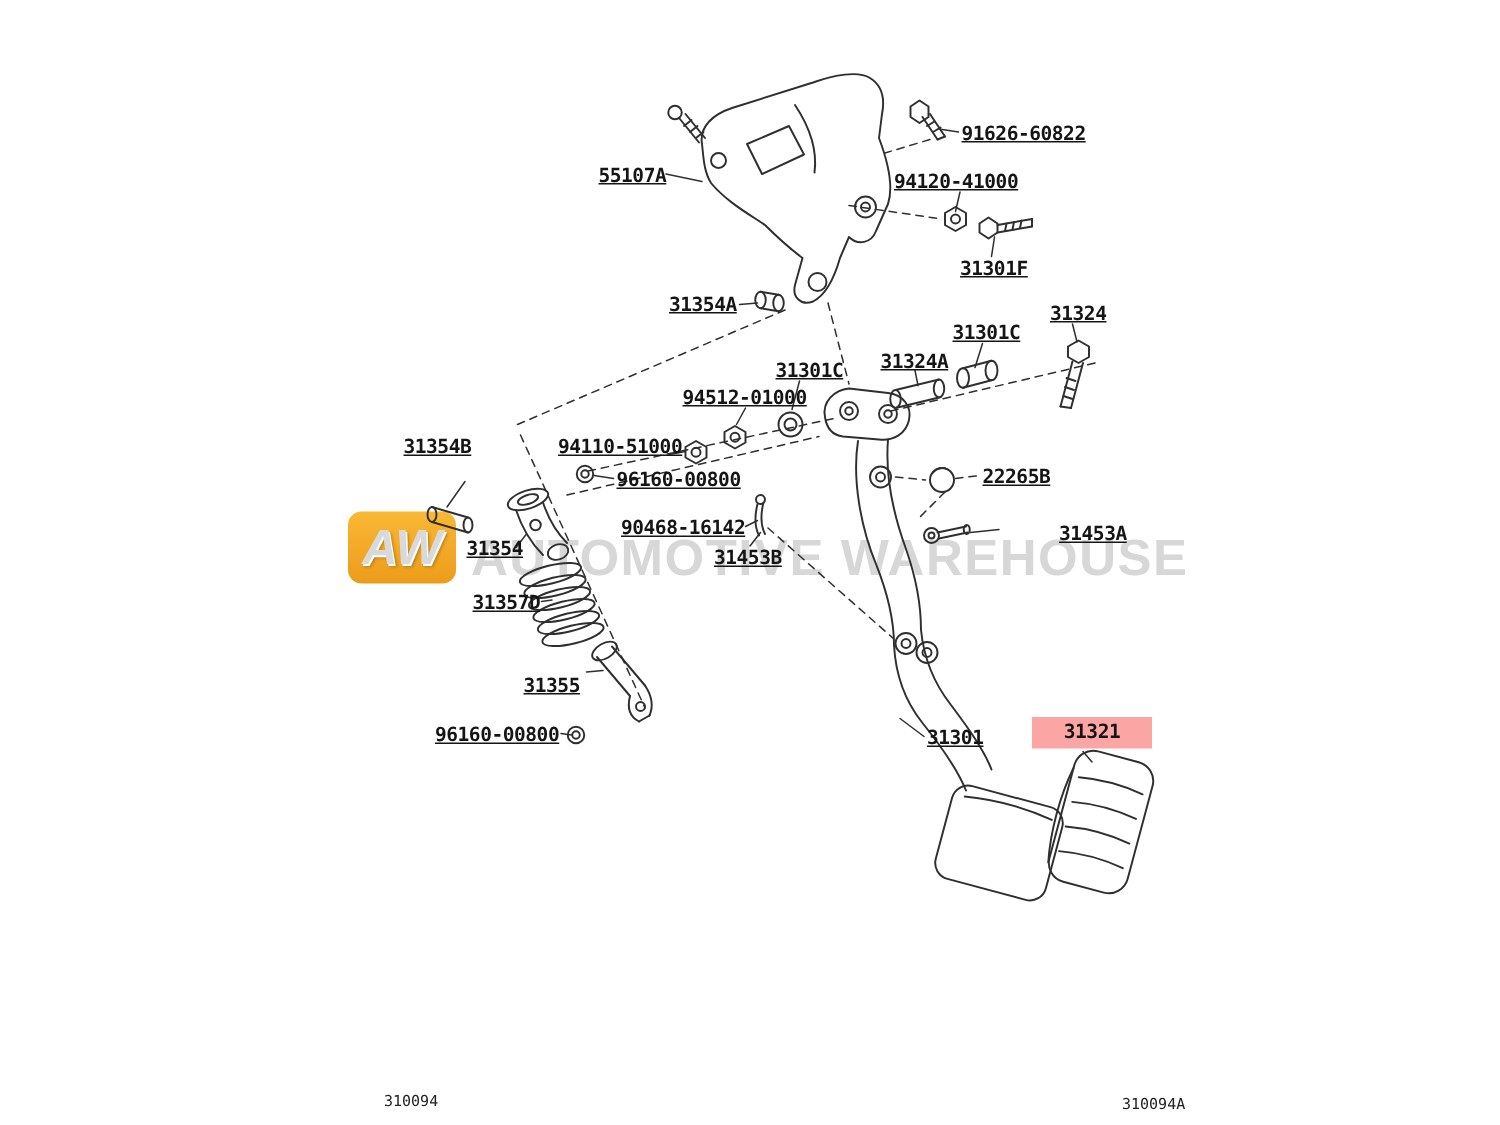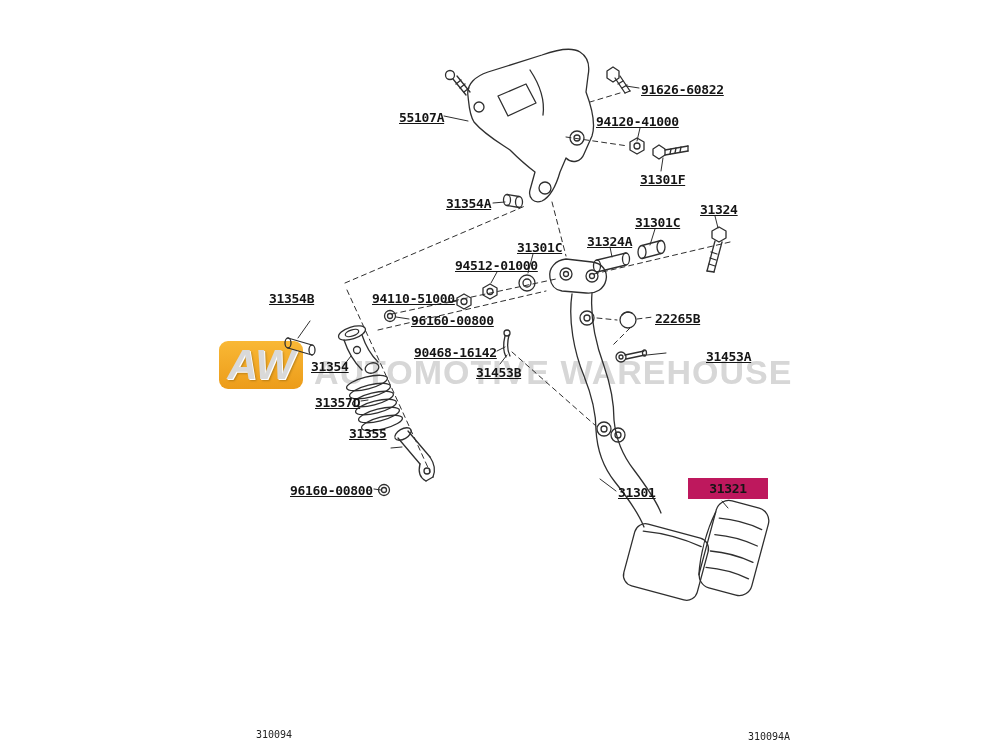--- a/index.html
+++ b/index.html
@@ -2,40 +2,40 @@
 <html><head>
 <meta charset="utf-8">
 <style>
   html,body { margin:0; padding:0; background:#fff; }
   .canvas {
     position:relative; width:1000px; height:750px; background:#ffffff;
     font-family:"DejaVu Sans Mono", monospace; overflow:hidden;
   }
   
   .wm-logo {
-    position:absolute; left:219px; top:341px; width:84px; height:48px; z-index:1;
+    position:absolute; left:232px; top:341px; width:72px; height:48px; z-index:1;
     border-radius:9px; background:linear-gradient(180deg,#f9b835,#ec9c1a);
     display:flex; align-items:center; justify-content:center;
     font-family:"Liberation Sans", sans-serif; font-style:italic; font-weight:900;
-    font-size:42px; color:#d9d9d9;
+    font-size:33px; color:#d9d9d9;
     text-shadow:1px 1px 0 #ffffff, 2px 2px 2px rgba(90,60,0,.35);
   }
   .wm-text {
     position:absolute; left:314px; top:353px; z-index:1;
     font-family:"Liberation Sans", sans-serif; font-weight:bold; font-size:34px;
     letter-spacing:1px; color:#d7d7d7; white-space:nowrap;
   }
   svg.diagram { position:absolute; left:0; top:0; z-index:2; }
   .part-label {
     position:absolute; z-index:3; white-space:nowrap;
     font:bold 13px "DejaVu Sans Mono", monospace; color:#151515; letter-spacing:-0.3px;text-decoration:underline;
   }
   .highlight-box {
     position:absolute; left:688px; top:478px; width:80px; height:21px; z-index:3;
-    background:#be185d; display:flex; align-items:center; justify-content:center;
+    background:#fca5a5; display:flex; align-items:center; justify-content:center;
   }
   .highlight-box .part-label-inline {
     font:bold 13px "DejaVu Sans Mono", monospace; color:#151515; letter-spacing:-0.3px;
   }
   .footer-code {
     position:absolute; z-index:3; font:10px "DejaVu Sans Mono", monospace; color:#222;
   }
 </style>
 </head>
 <body>
@@ -286,21 +286,21 @@
   <div class="part-label" style="left:587px;top:234px">31324A</div>
   <div class="part-label" style="left:517px;top:240px">31301C</div>
   <div class="part-label" style="left:455px;top:258px">94512-01000</div>
   <div class="part-label" style="left:372px;top:291px">94110-51000</div>
   <div class="part-label" style="left:411px;top:313px">96160-00800</div>
   <div class="part-label" style="left:269px;top:291px">31354B</div>
   <div class="part-label" style="left:414px;top:345px">90468-16142</div>
   <div class="part-label" style="left:476px;top:365px">31453B</div>
   <div class="part-label" style="left:311px;top:359px">31354</div>
   <div class="part-label" style="left:315px;top:395px">31357D</div>
-  <div class="part-label" style="left:349px;top:426px">31355</div>
+  <div class="part-label" style="left:349px;top:450px">31355</div>
   <div class="part-label" style="left:290px;top:483px">96160-00800</div>
   <div class="part-label" style="left:655px;top:311px">22265B</div>
   <div class="part-label" style="left:706px;top:349px">31453A</div>
   <div class="part-label" style="left:618px;top:485px">31301</div>
 
   <div class="highlight-box">
     <span class="part-label-inline">31321</span>
   </div>
 
   <div class="footer-code" style="left:256px;top:729px">310094</div>

